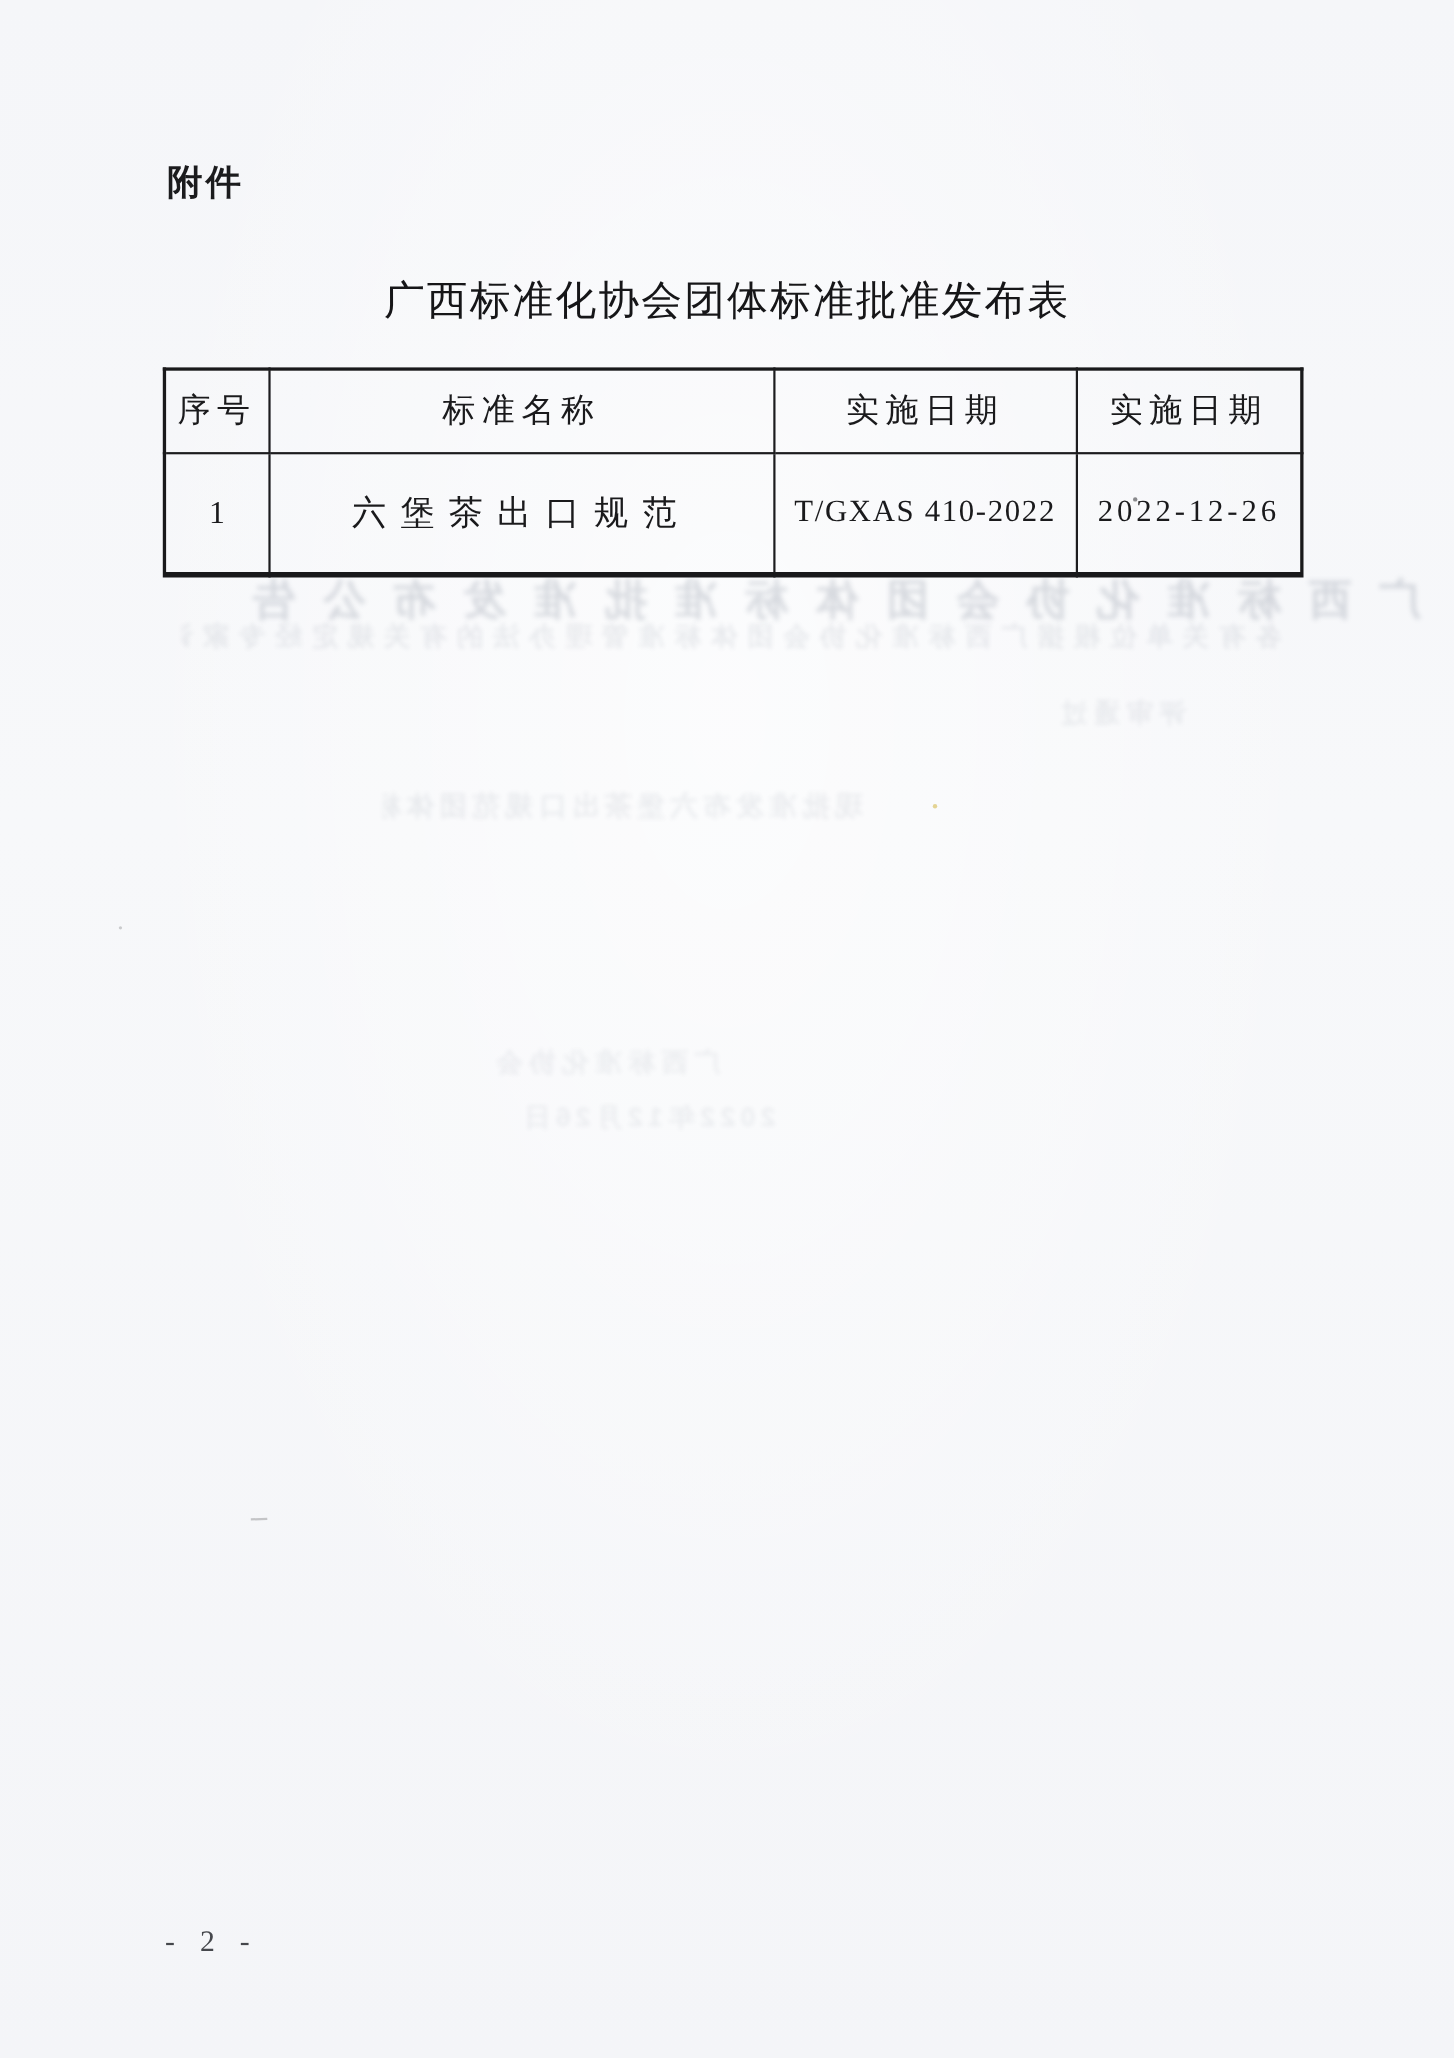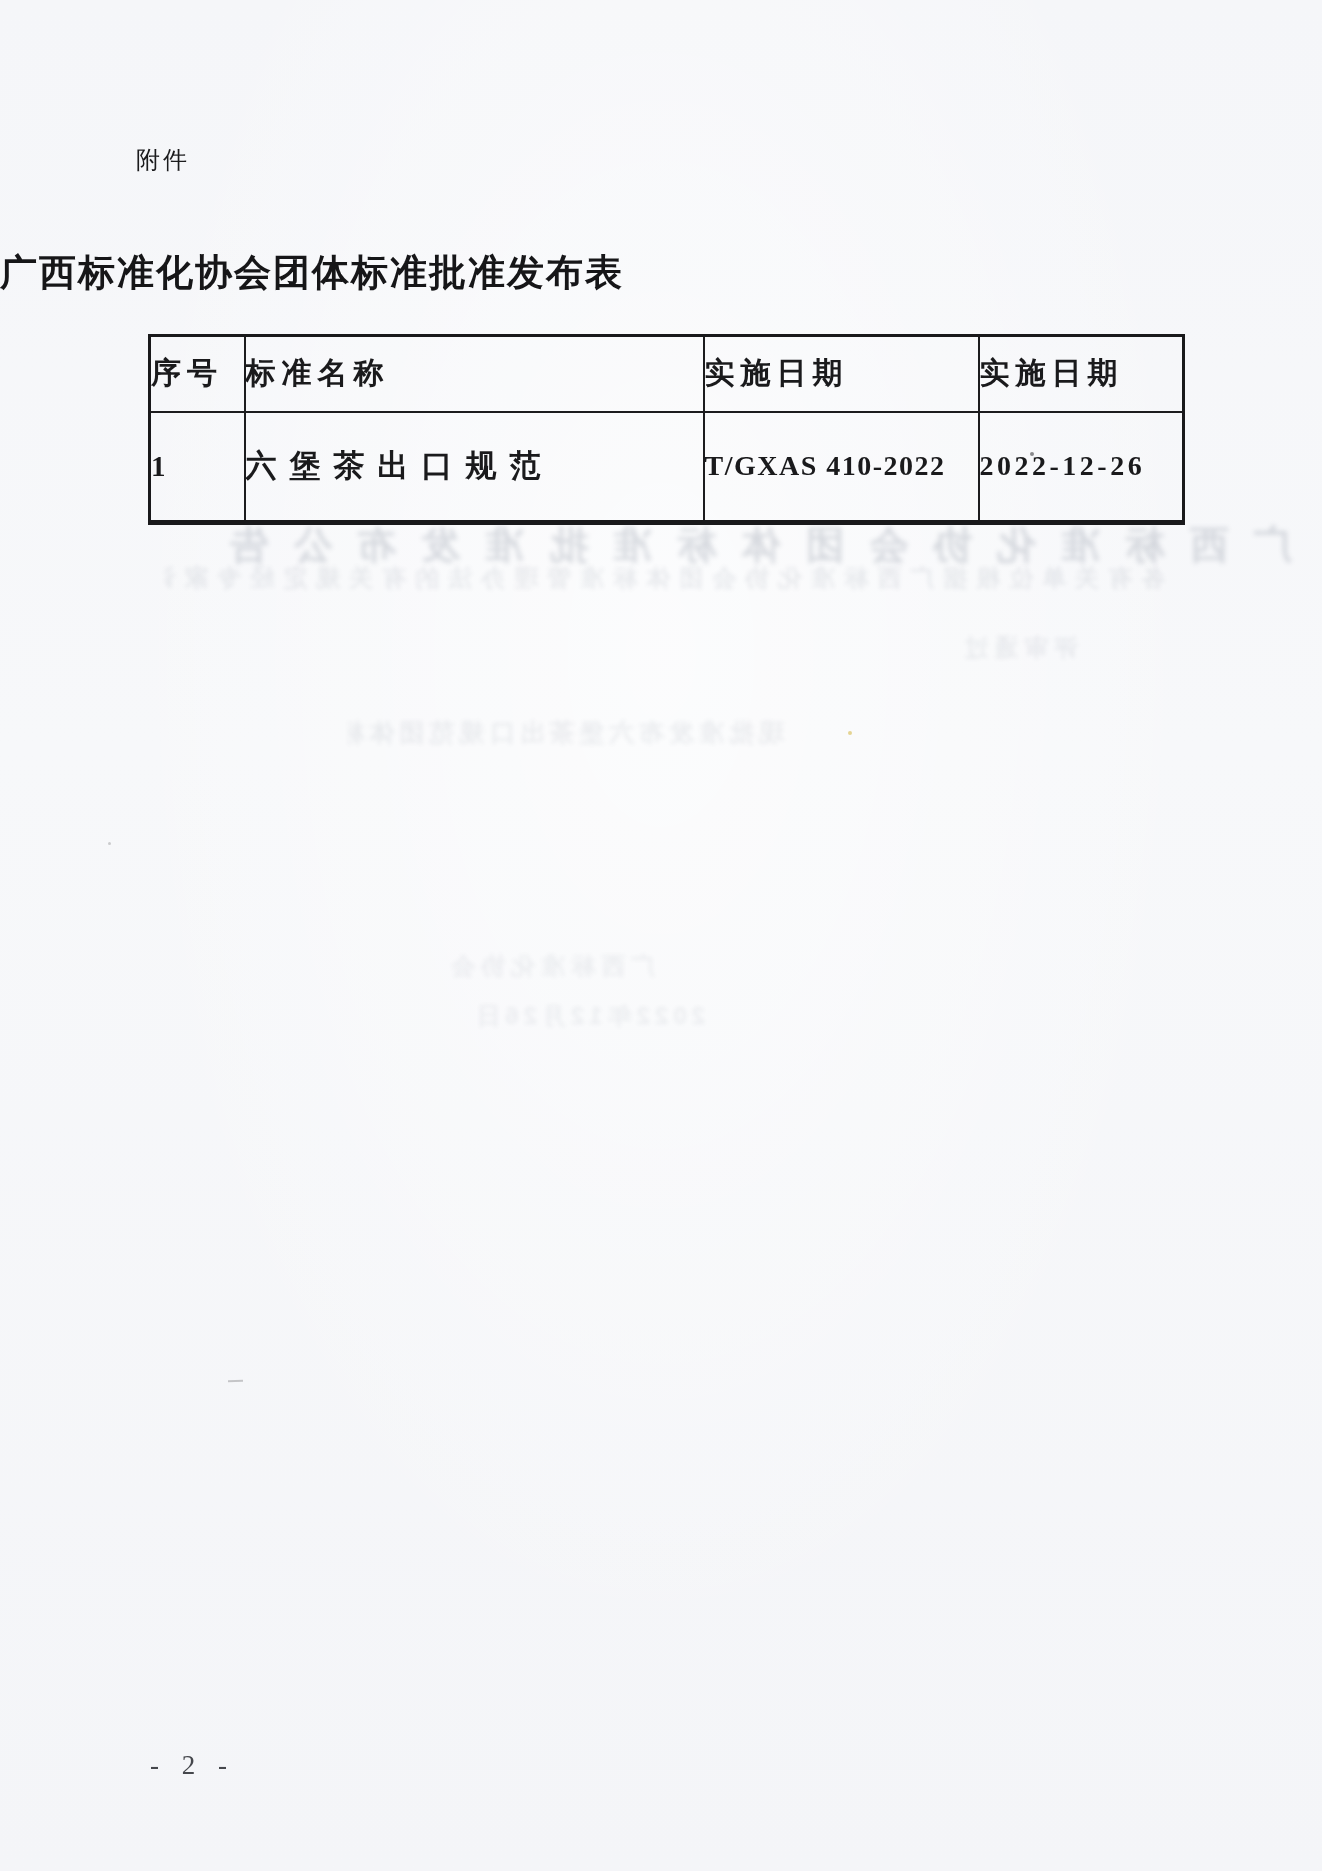--- a/index.html
+++ b/index.html
@@ -10,55 +10,56 @@
     background:
       radial-gradient(ellipse at 50% 35%, rgba(255,255,255,0.6) 0%, rgba(255,255,255,0) 60%),
       linear-gradient(180deg, #f5f6f9 0%, #f7f8fa 40%, #f4f5f8 100%);
     overflow: hidden;
     font-family: "Liberation Sans", sans-serif;
     color: #1c1c1e;
   }
 
   .attachment-label {
     position: absolute;
-    left: 136px;
+    left: 152px;
     top: 144px;
-    font-size: 24px;
-    font-weight: 400;
+    font-size: 32px;
+    font-weight: 700;
     letter-spacing: 3px;
     color: #1b1b1d;
   }
 
   .doc-title {
     position: absolute;
     left: 0;
     top: 248px;
     width: 100%;
+    text-align: center;
     font-size: 37px;
-    font-weight: 700;
+    font-weight: 400;
     letter-spacing: 2px;
     color: #161618;
   }
 
   table.standards {
     position: absolute;
     left: 148px;
     top: 334px;
     width: 1034px;
     border-collapse: collapse;
     table-layout: fixed;
     border: 3px solid #19191b;
     border-bottom-width: 5px;
   }
   table.standards th, table.standards td {
     border: 2px solid #1c1c1e;
-    text-align: left;
+    text-align: center;
     vertical-align: middle;
     padding: 0;
-    font-weight: bold;
+    font-weight: normal;
     overflow: hidden;
     white-space: nowrap;
   }
   tr.header-row  { height: 76px; }
   tr.data-row    { height: 111px; }
 
   .th-cjk {
     font-family: "Liberation Serif", serif;
     font-size: 30px;
     letter-spacing: 6px;

